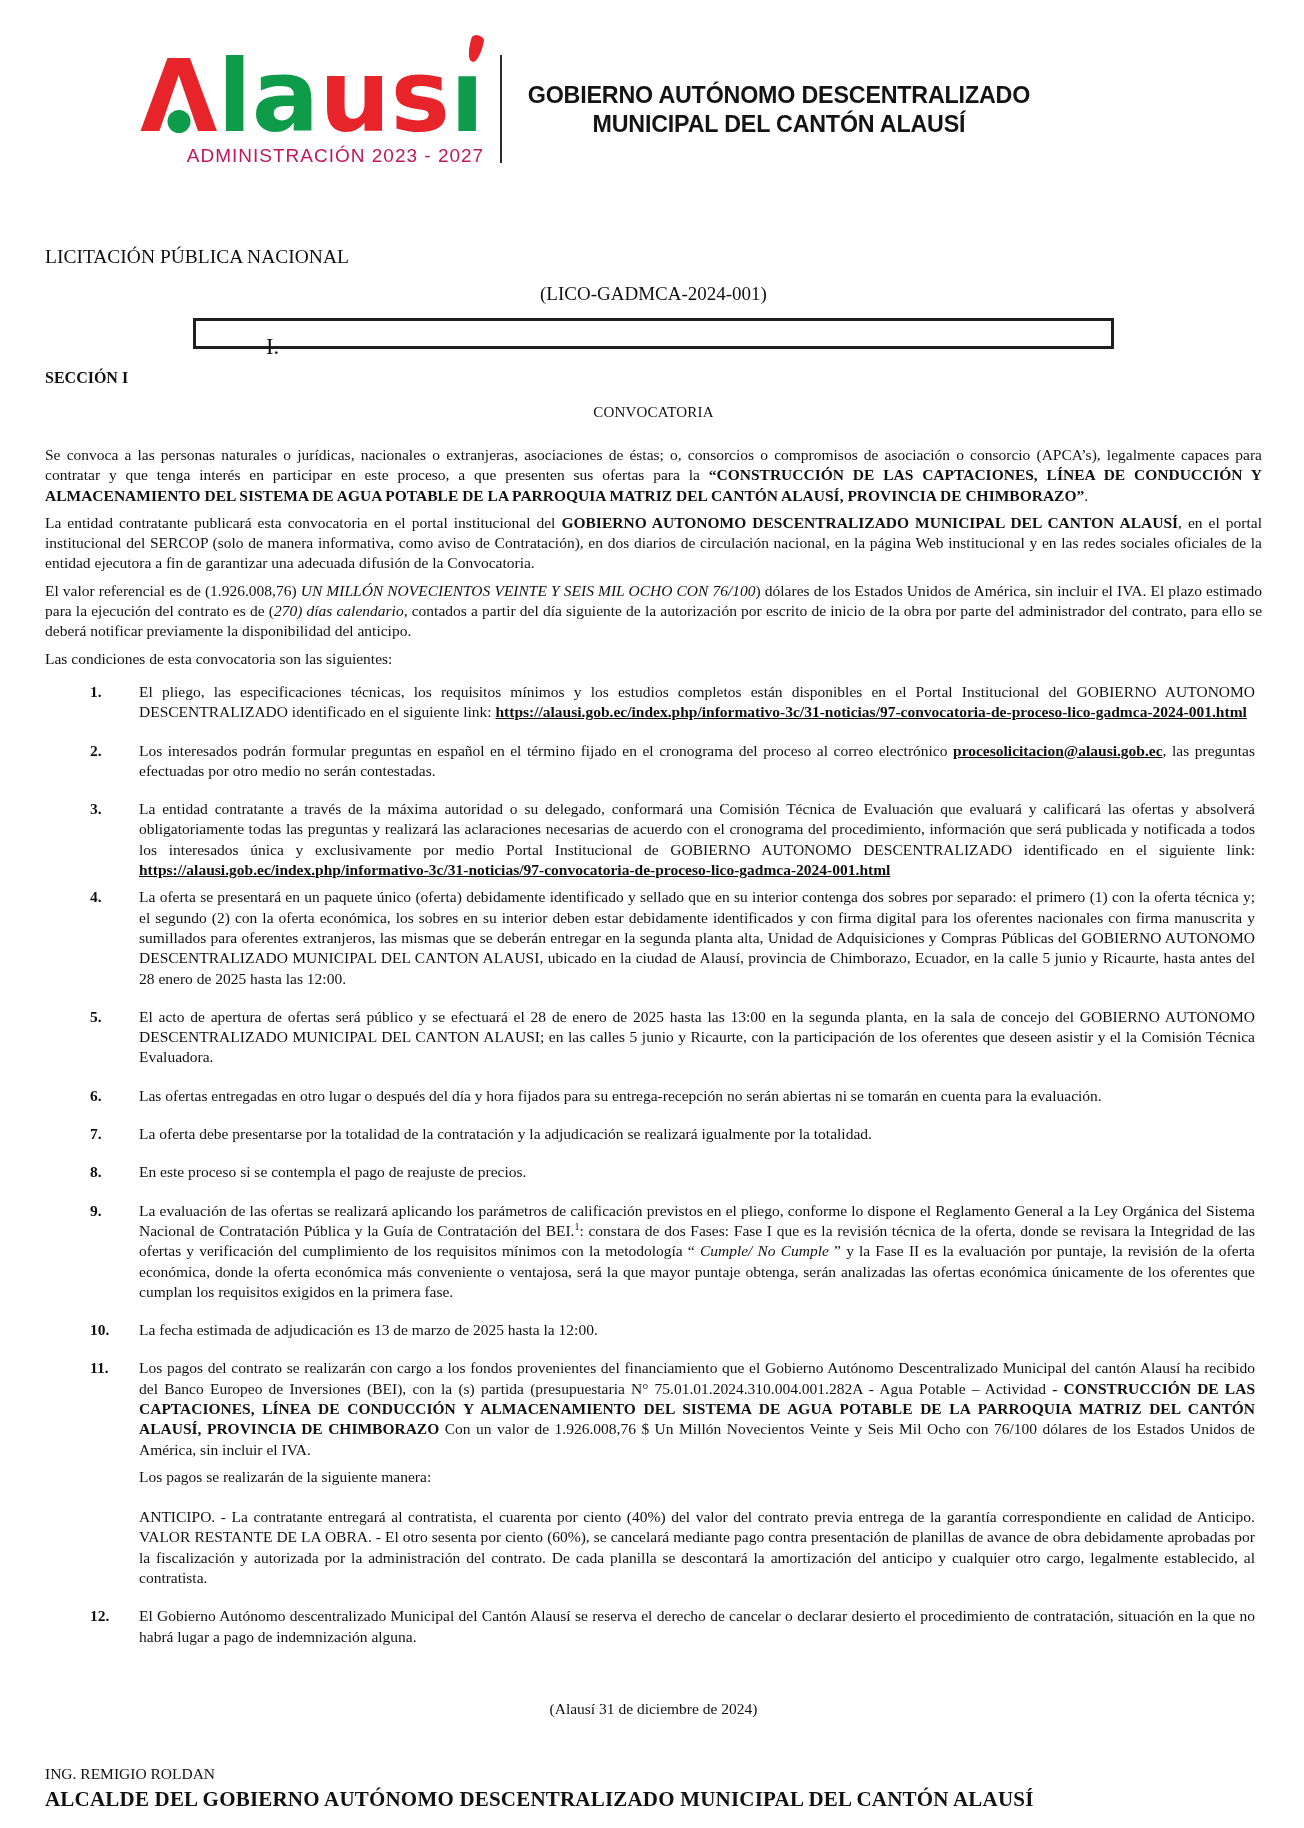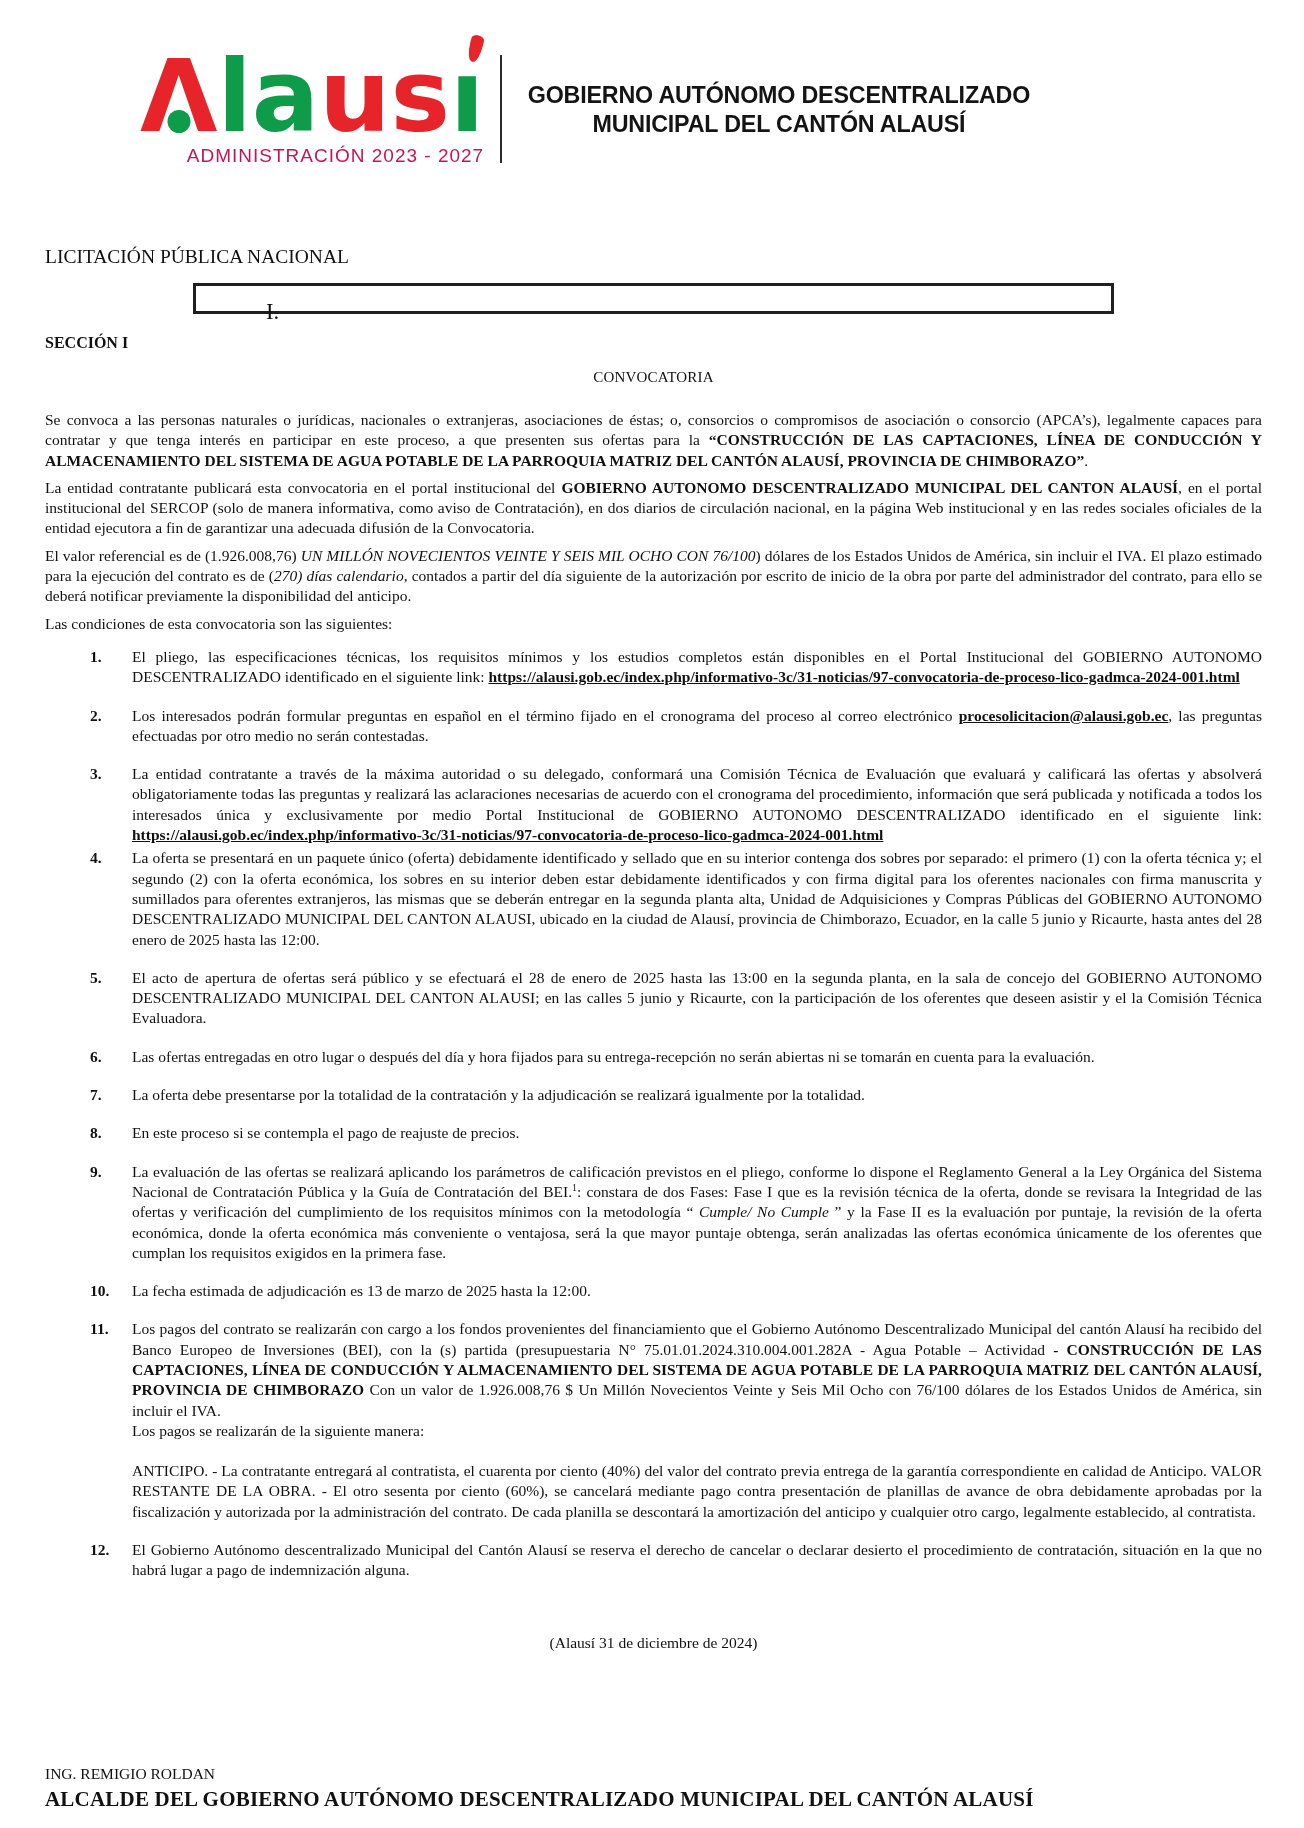--- a/index.html
+++ b/index.html
@@ -51,21 +51,21 @@
   .heading-box .box-num{position:absolute; left:70px;}
   .sec{text-align:left; font-weight:bold; font-size:16px; margin:0 0 17px;}
   .subsec{text-align:center; font-weight:normal; font-size:15px; letter-spacing:.2px; margin:0 0 24px;}
   
   .body-text{font-size:15.5px; line-height:1.31;}
   .para{margin:0 0 7px; text-align:justify;}
   .cond-label{margin:2px 0 13px; text-align:justify;}
   .cond-item{position:relative; padding-left:87px; margin-bottom:18px;}
   .cond-item.tight{margin-bottom:3px;}
   .cond-num{position:absolute; left:45px; top:0; font-weight:bold;}
-  .cond-body .para{margin:0;}
+  .cond-body .para{margin:7px;}
   .cond-body .para.gap{margin-top:20px;}
   .b{font-weight:bold;}
   .i{font-style:italic;}
   .link{font-weight:bold; text-decoration:underline; overflow-wrap:anywhere; cursor:pointer; color:inherit;}
   sup{font-size:10px; line-height:0;}
   .closing-date{margin-top:52px; text-align:center;}
   
   .signature{margin-top:auto; padding:40px 0 16px; }
   .sig-name{font-size:15.5px; margin-bottom:4px;}
   .sig-title{font-size:21px; font-weight:bold; letter-spacing:.2px;}
@@ -88,20 +88,21 @@
       <div class="logo-sub" style="color: #be185d; margin-left: 44px;">ADMINISTRACIÓN 2023 - 2027</div>
     </div>
     <div class="lh-divider"></div>
     <div class="org">
       <div>GOBIERNO AUTÓNOMO DESCENTRALIZADO</div>
       <div>MUNICIPAL DEL CANTÓN ALAUSÍ</div>
     </div>
   </header>
 
   <div class="doc-title">LICITACIÓN PÚBLICA NACIONAL</div>
+  <div class="doc-code">(LICO-GADMCA-2024-001)</div>
 
   <div class="heading-box">
     <span class="box-num">I.</span>
   </div>
 
   <div class="sec">SECCIÓN I</div>
   <div class="subsec">CONVOCATORIA</div>
 
   <div class="body-text">
     <div id="intro-container">

